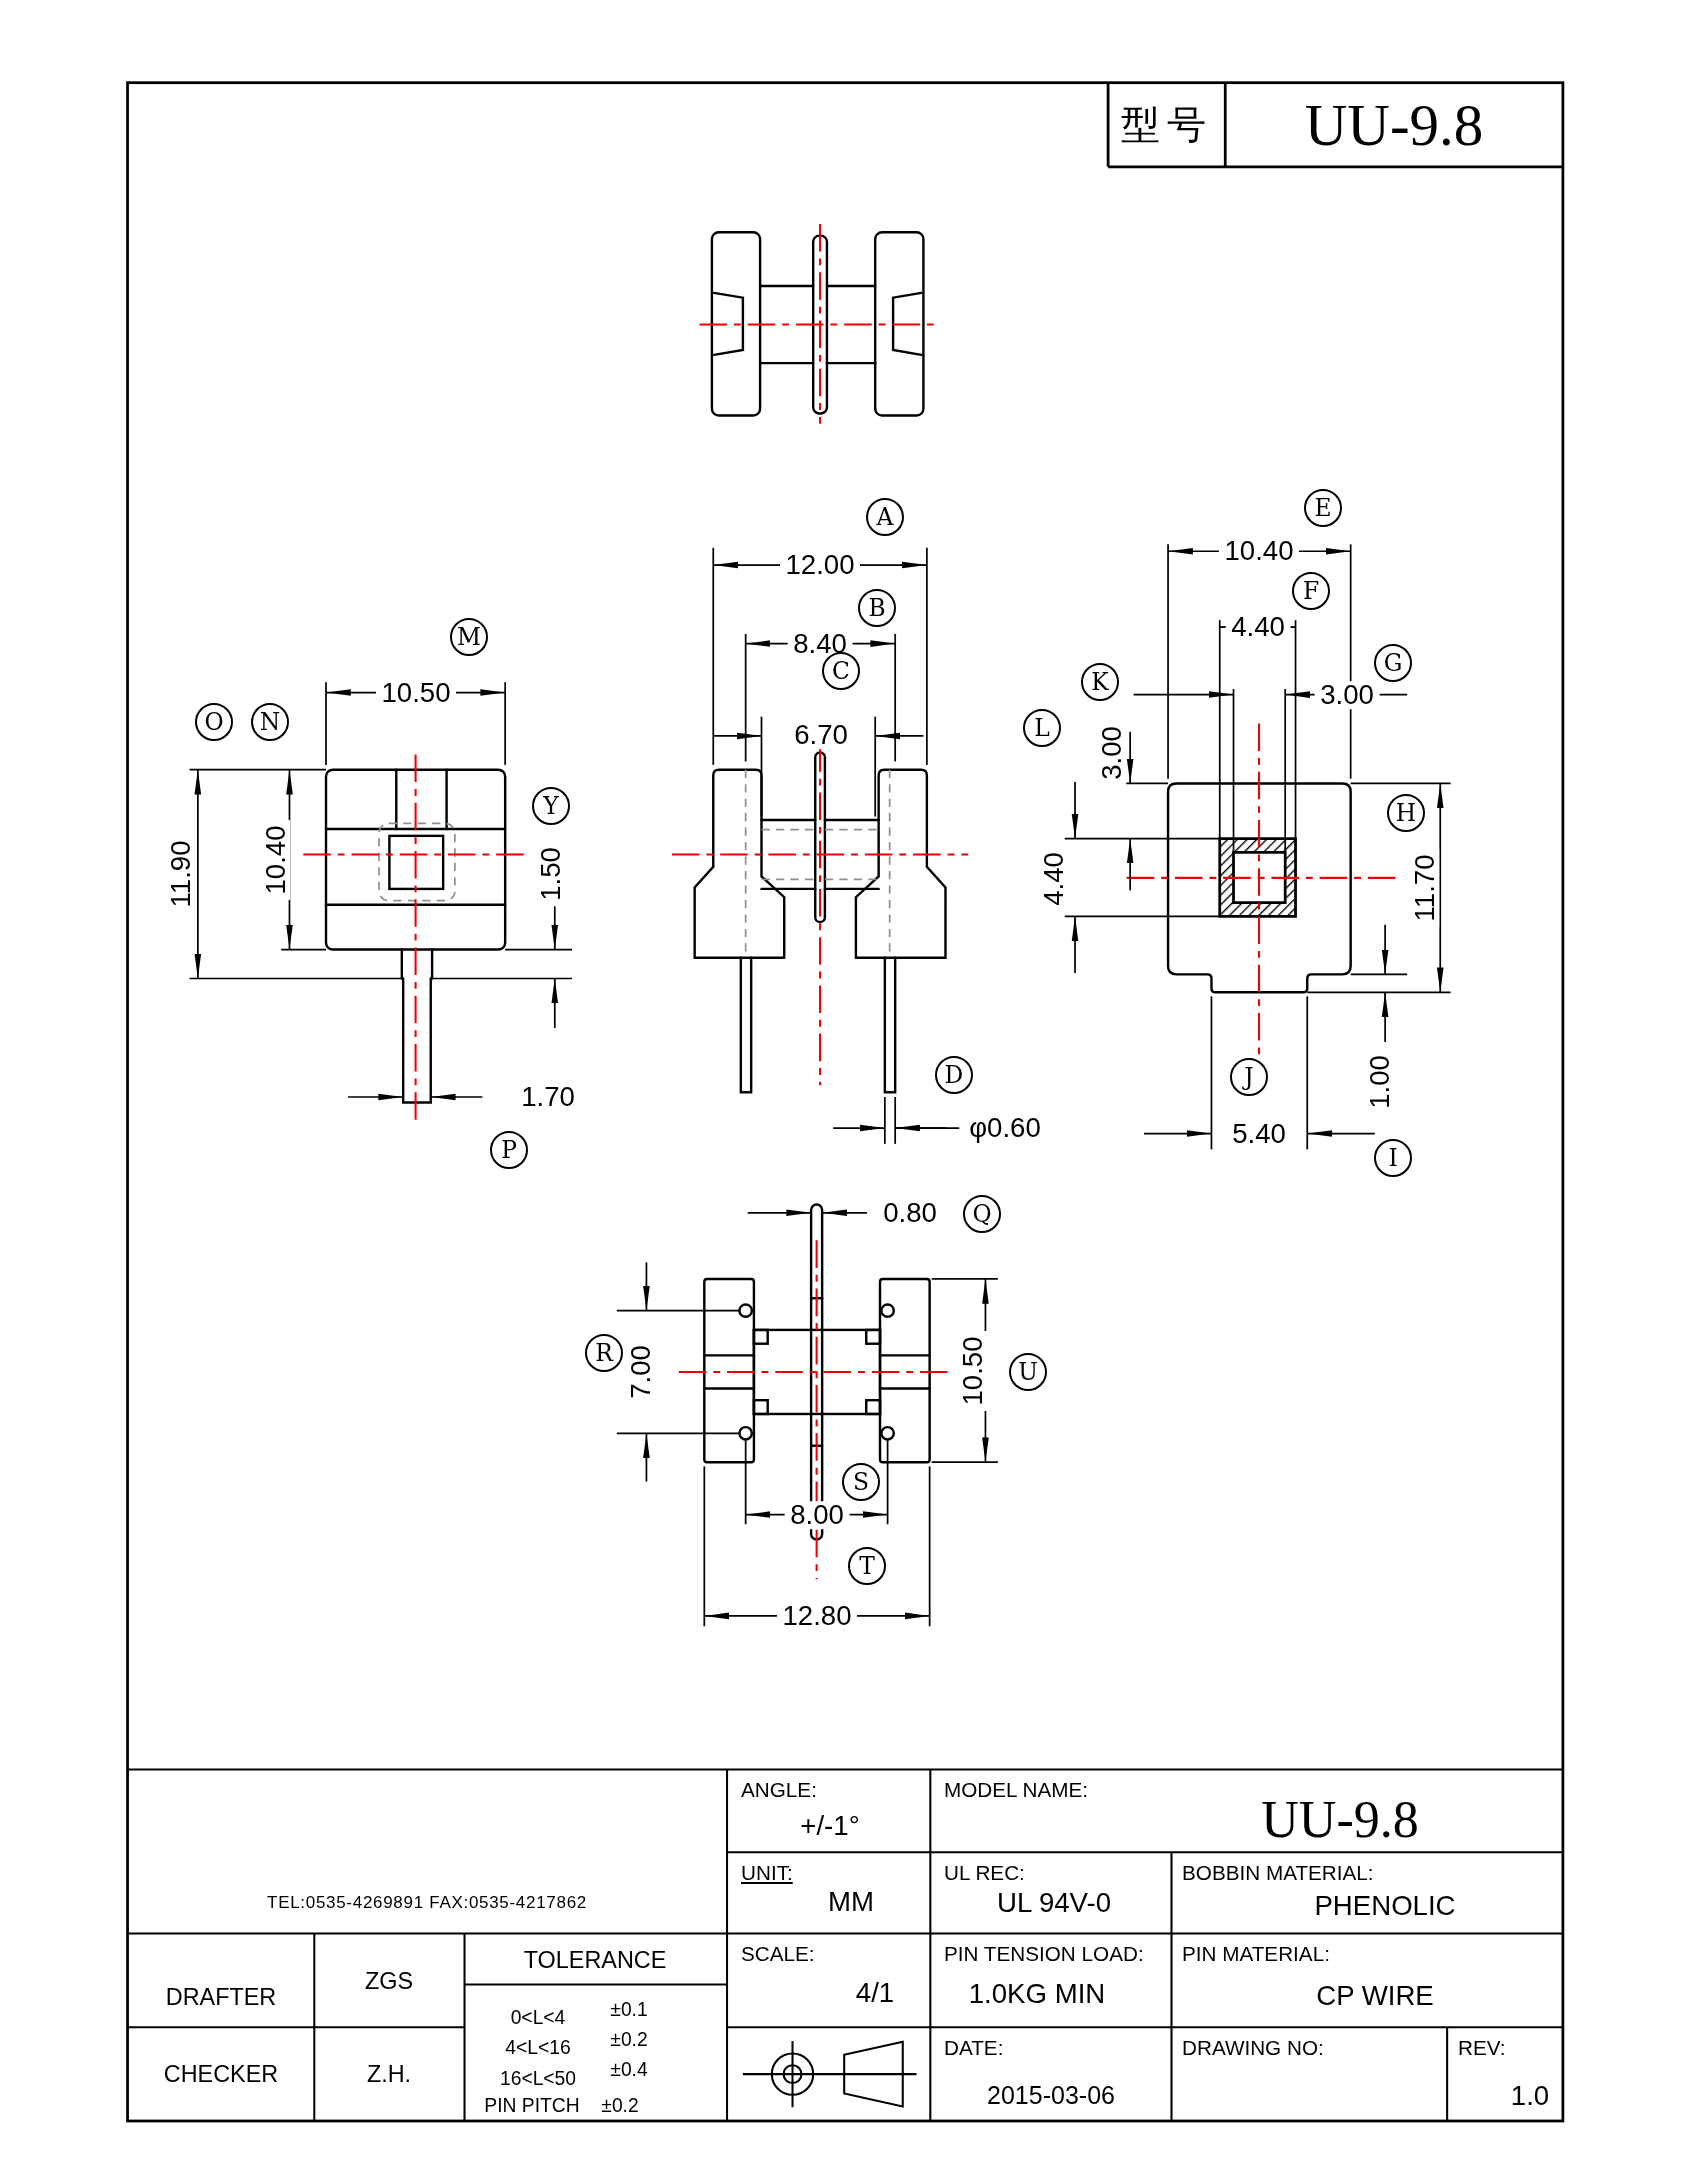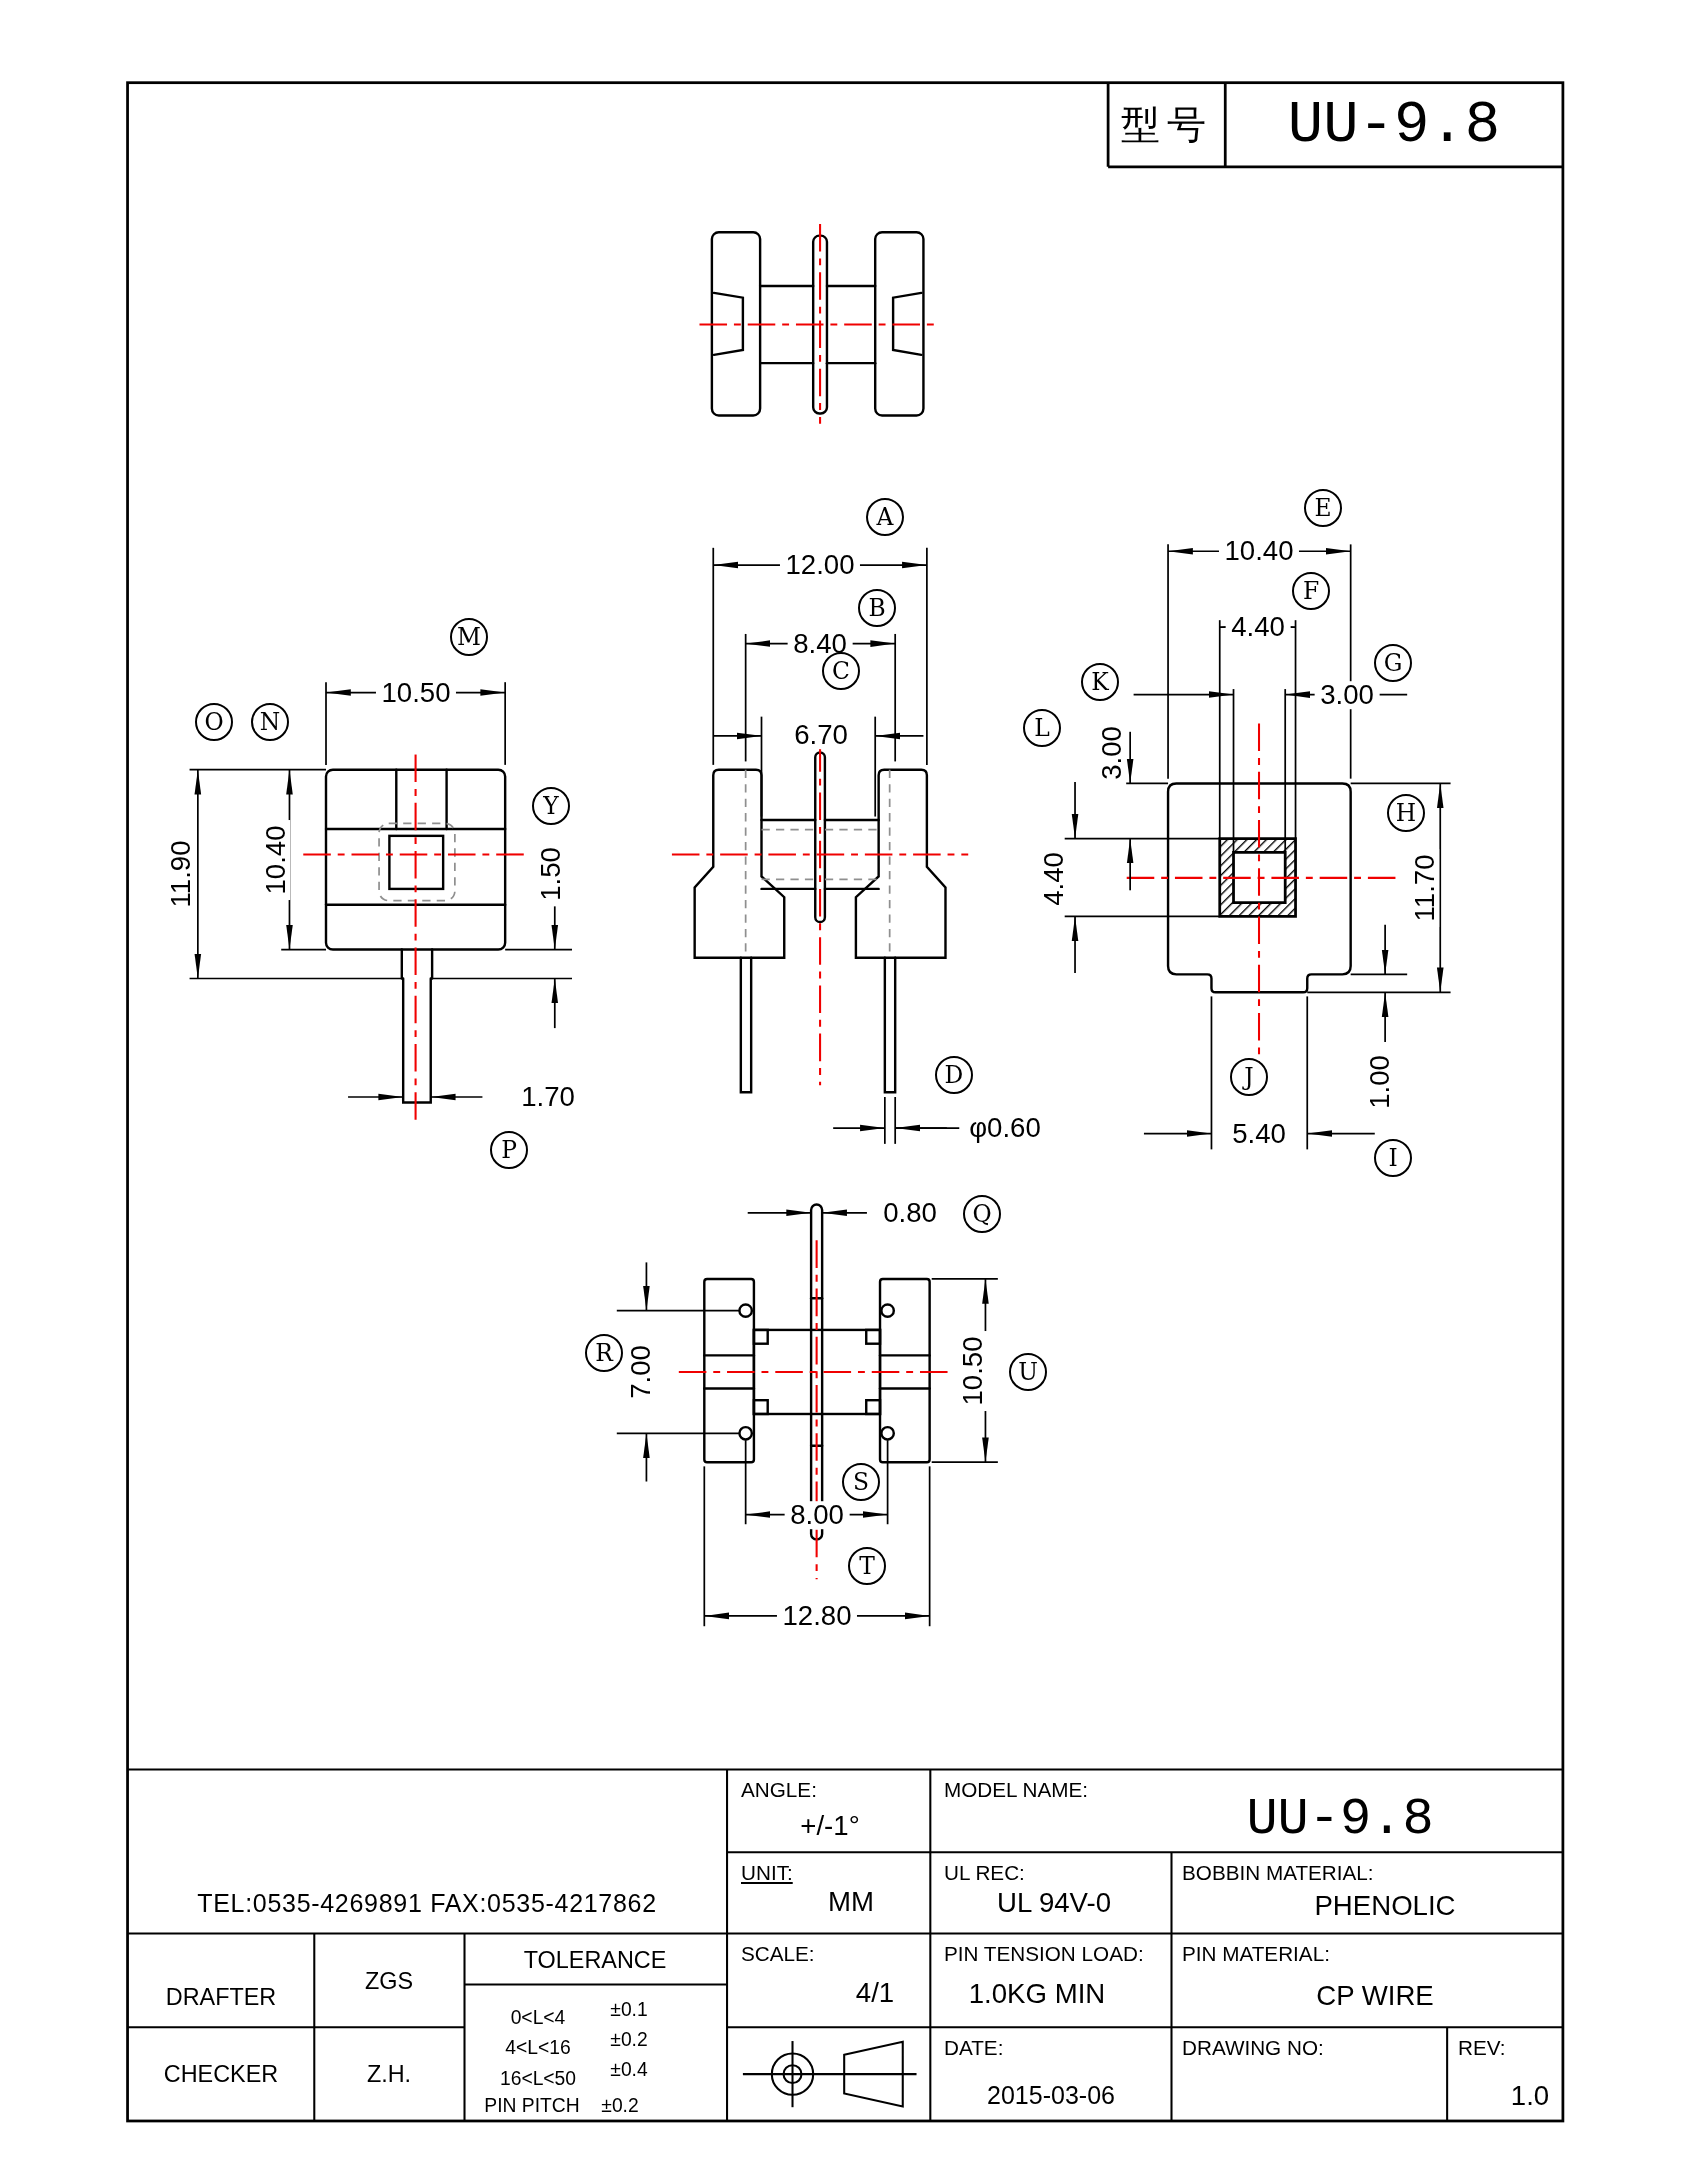--- a/index.html
+++ b/index.html
@@ -9,27 +9,27 @@
   .labels{position:absolute;left:0;top:0;width:100%;height:100%;z-index:2;}
   .t{position:absolute;transform:translate(-50%,-50%);white-space:nowrap;}
   .dim{position:absolute;transform:translate(-50%,-50%);white-space:nowrap;
        font-size:27.6px;background:#fff;padding:0 5.5px;line-height:1;}
   .rot{transform:translate(-50%,-50%) rotate(-90deg);}
   .bubble{position:absolute;width:34px;height:34px;border:2.1px solid #000;border-radius:50%;
           display:flex;align-items:center;justify-content:center;transform:translate(-50%,-50%);
           font-family:"DejaVu Serif",serif;font-size:23.4px;background:#fff;}
   .lab{position:absolute;font-size:20.7px;white-space:nowrap;}
   .val{position:absolute;transform:translate(-50%,-50%);font-size:27.6px;white-space:nowrap;}
-  .serif{font-family:Liberation Mono, monospace;text-align:right;}
+  .serif{font-family:Liberation Serif, serif;text-align:right;}
   .big{font-size:59px;}
   .model{font-size:52px;}
   .brand{font-size:44px;letter-spacing:4.1px;}
   .tol{font-size:19.3px;}
   .small{font-size:23.4px;}
-  .tel{font-size:25px;letter-spacing:0.7px;}
+  .tel{font-size:17px;letter-spacing:0.7px;}
 </style>
 </head>
 <body>
 
 <div class="sheet">
 
 <svg width="1687" height="2183" viewBox="0 0 2448 3168">
   <defs>
     <marker id="mE" viewBox="0 0 36 12" refX="36" refY="6" markerWidth="36" markerHeight="12" markerUnits="userSpaceOnUse" orient="auto">
           <path d="M36,6 L0,1.2 L0,10.8 Z" fill="#000"></path>

